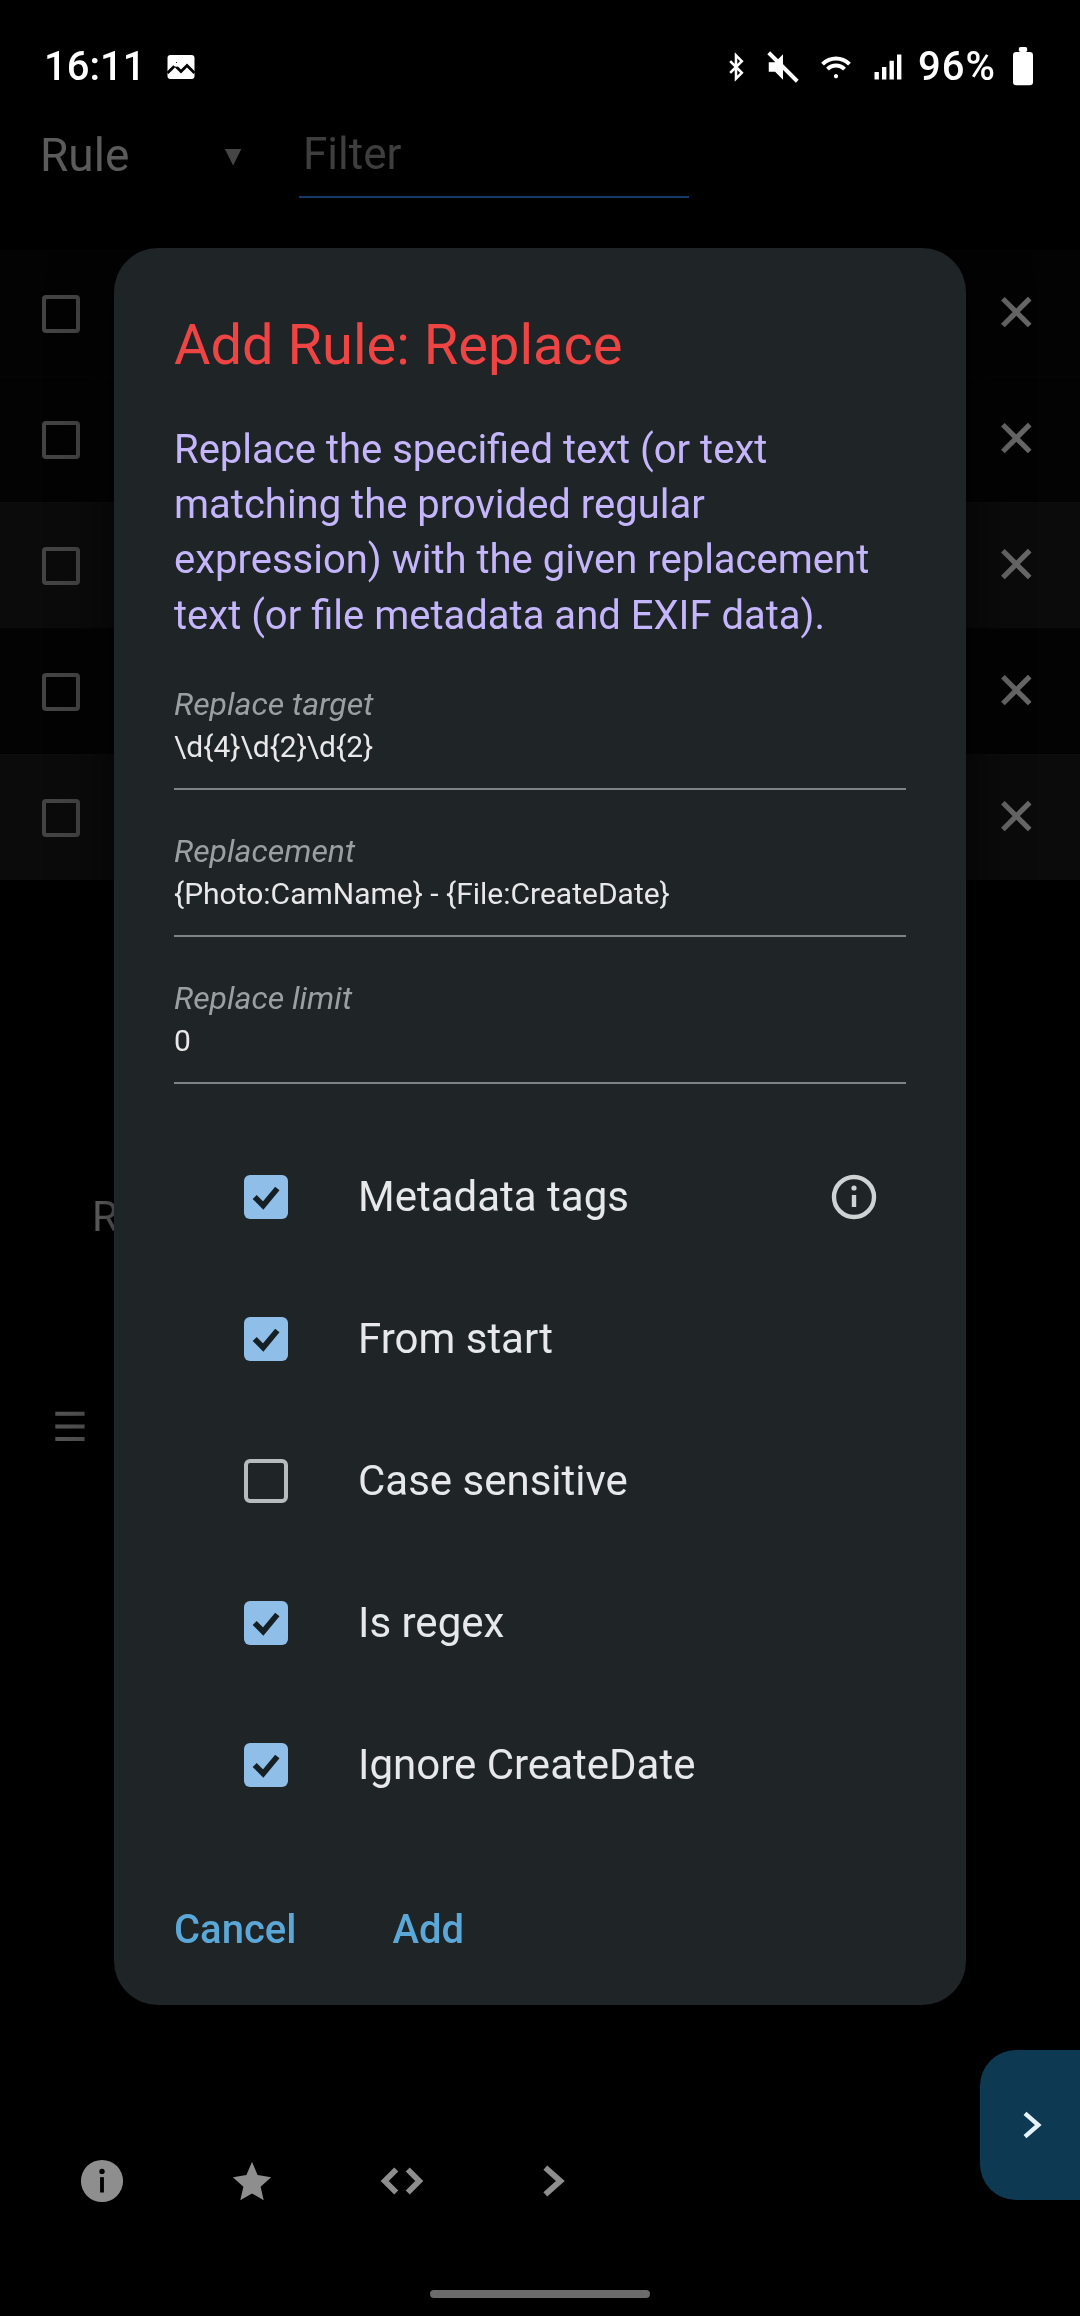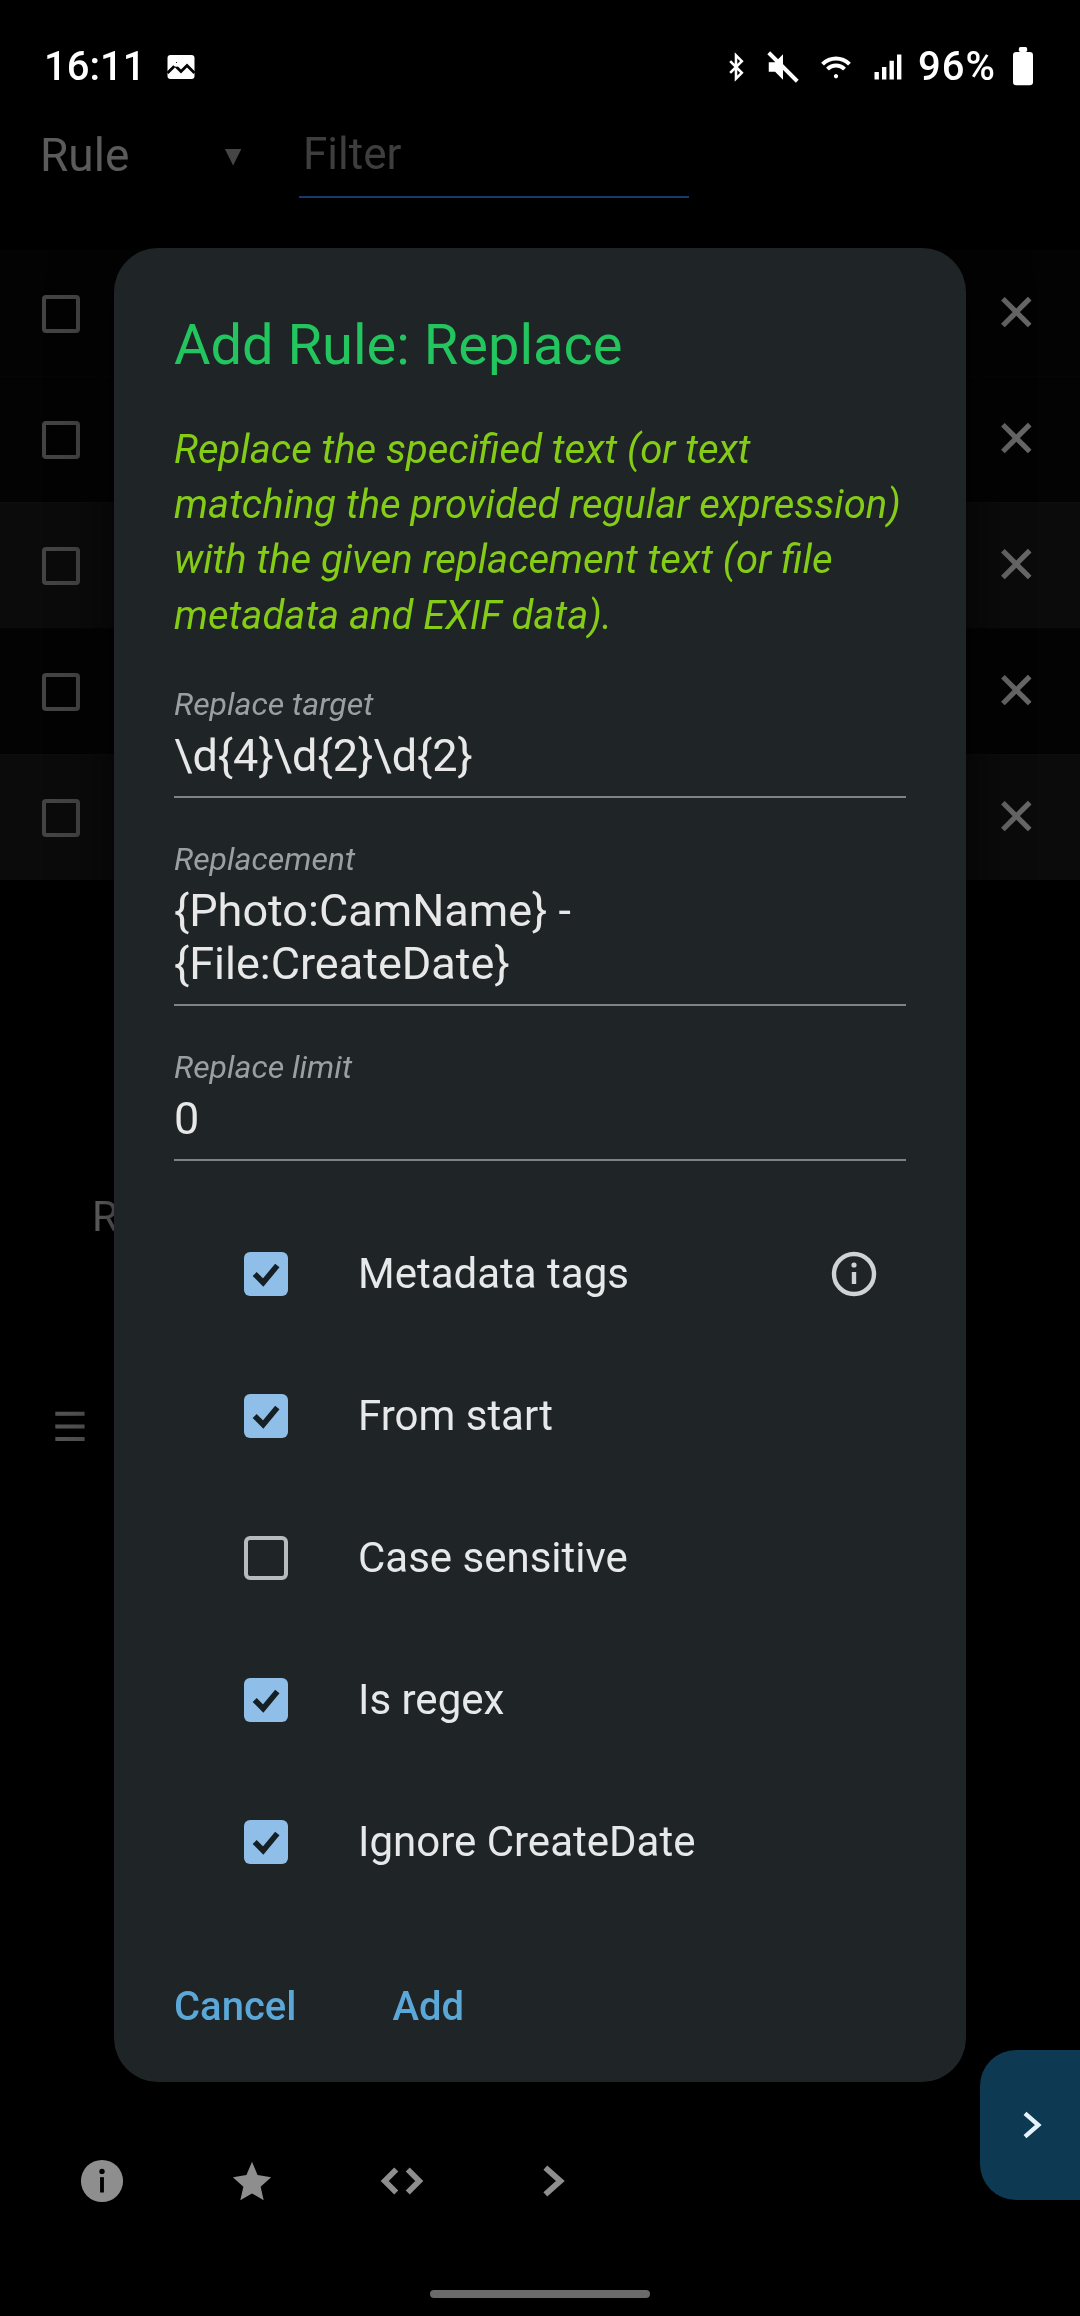--- a/index.html
+++ b/index.html
@@ -113,43 +113,42 @@
     top: 248px;
     width: 852px;
     background: #1f2426;
     border-radius: 44px;
     padding: 64px 60px 52px 60px;
     box-shadow: 0 0 60px rgba(0,0,0,0.8);
   }
   .dialog h1 {
     font-size: 56px;
     font-weight: 400;
-    color: #22c55e;
+    color: #ef4444;
     margin-bottom: 44px;
   }
   .dialog .desc {
     font-size: 40px;
     line-height: 1.38;
-    color: #84cc16;
+    color: #c4b5fd;
     margin-bottom: 42px;
-    font-style: italic;
   }
   .field {
     margin-bottom: 42px;
   }
   .field .label {
     font-size: 32px;
     color: #9aa0a2;
     margin-bottom: 6px;
     font-style: italic;
   }
   .field .value {
-    font-size: 45px;
+    font-size: 30px;
     color: #e8e8e8;
-    padding-bottom: 14px;
+    padding-bottom: 24px;
     border-bottom: 2px solid #7e8486;
     min-height: 54px;
   }
   .checks {
     margin-top: 18px;
     margin-left: 70px;
   }
   .check-row {
     display: flex;
     align-items: center;

